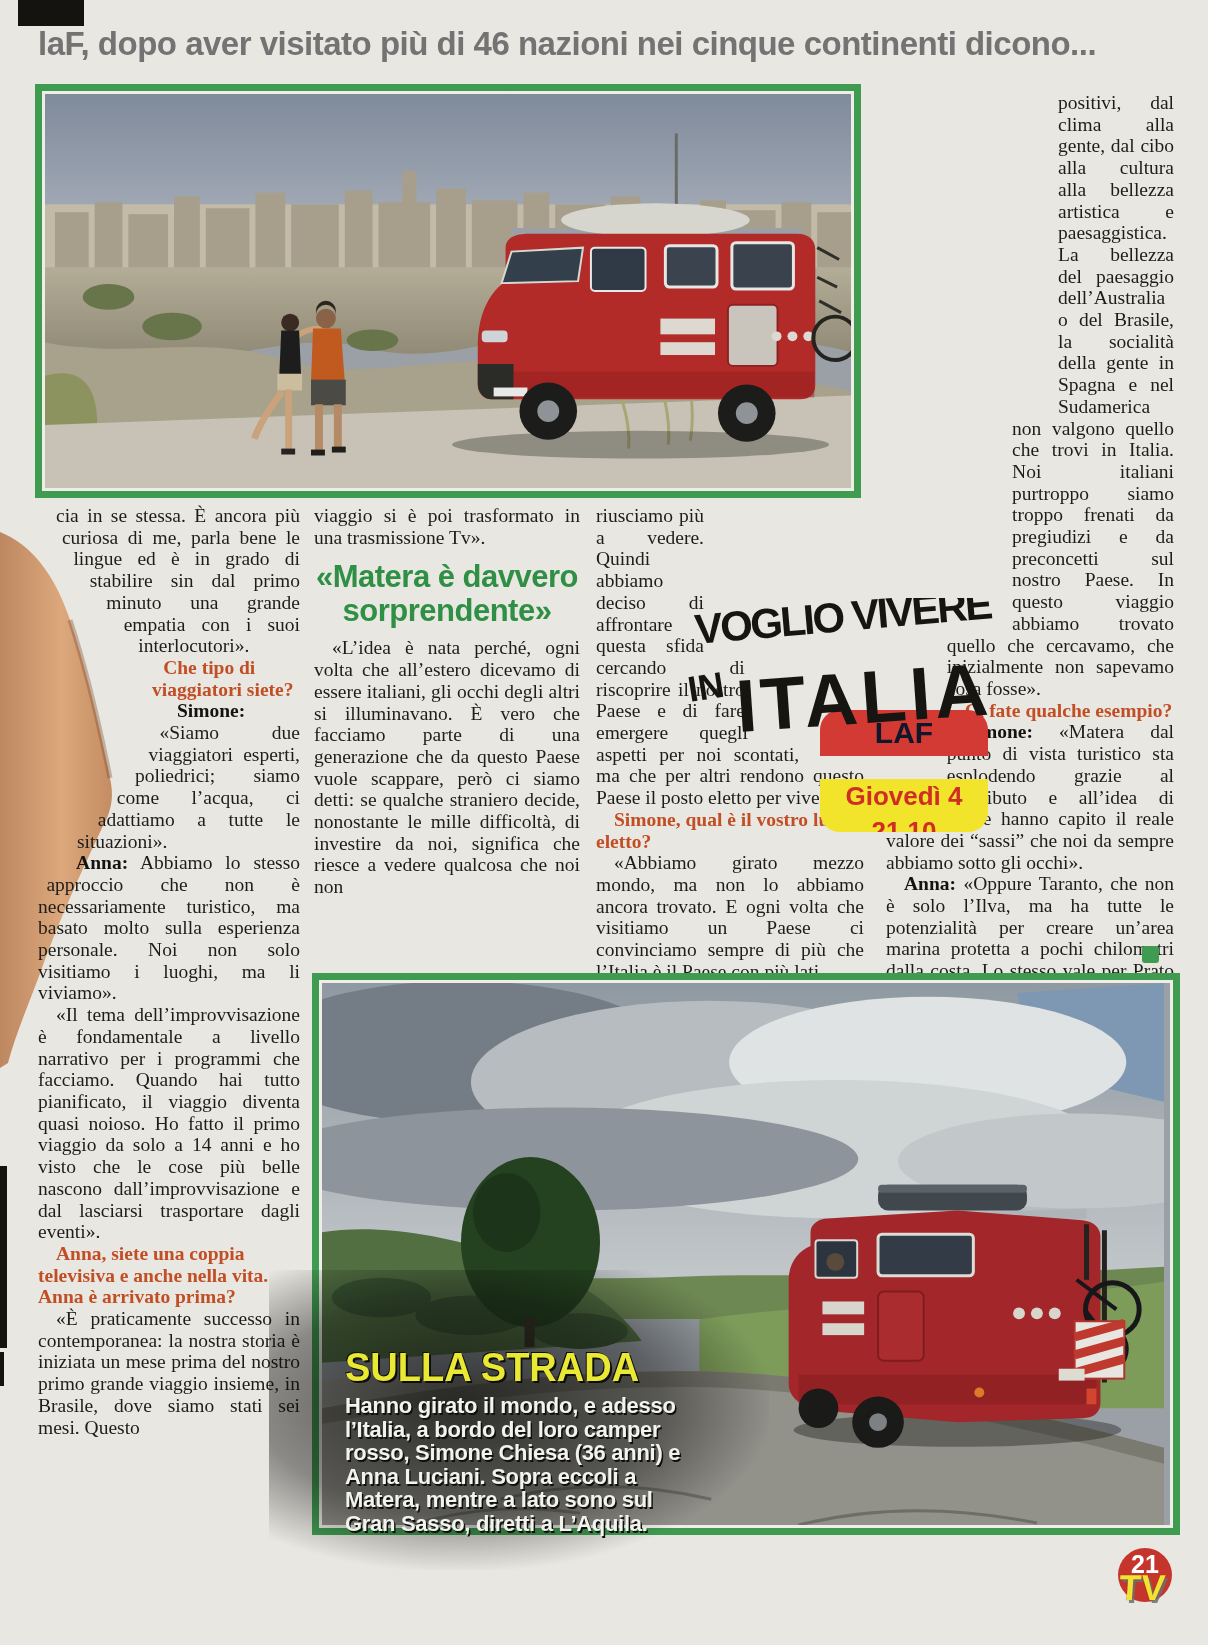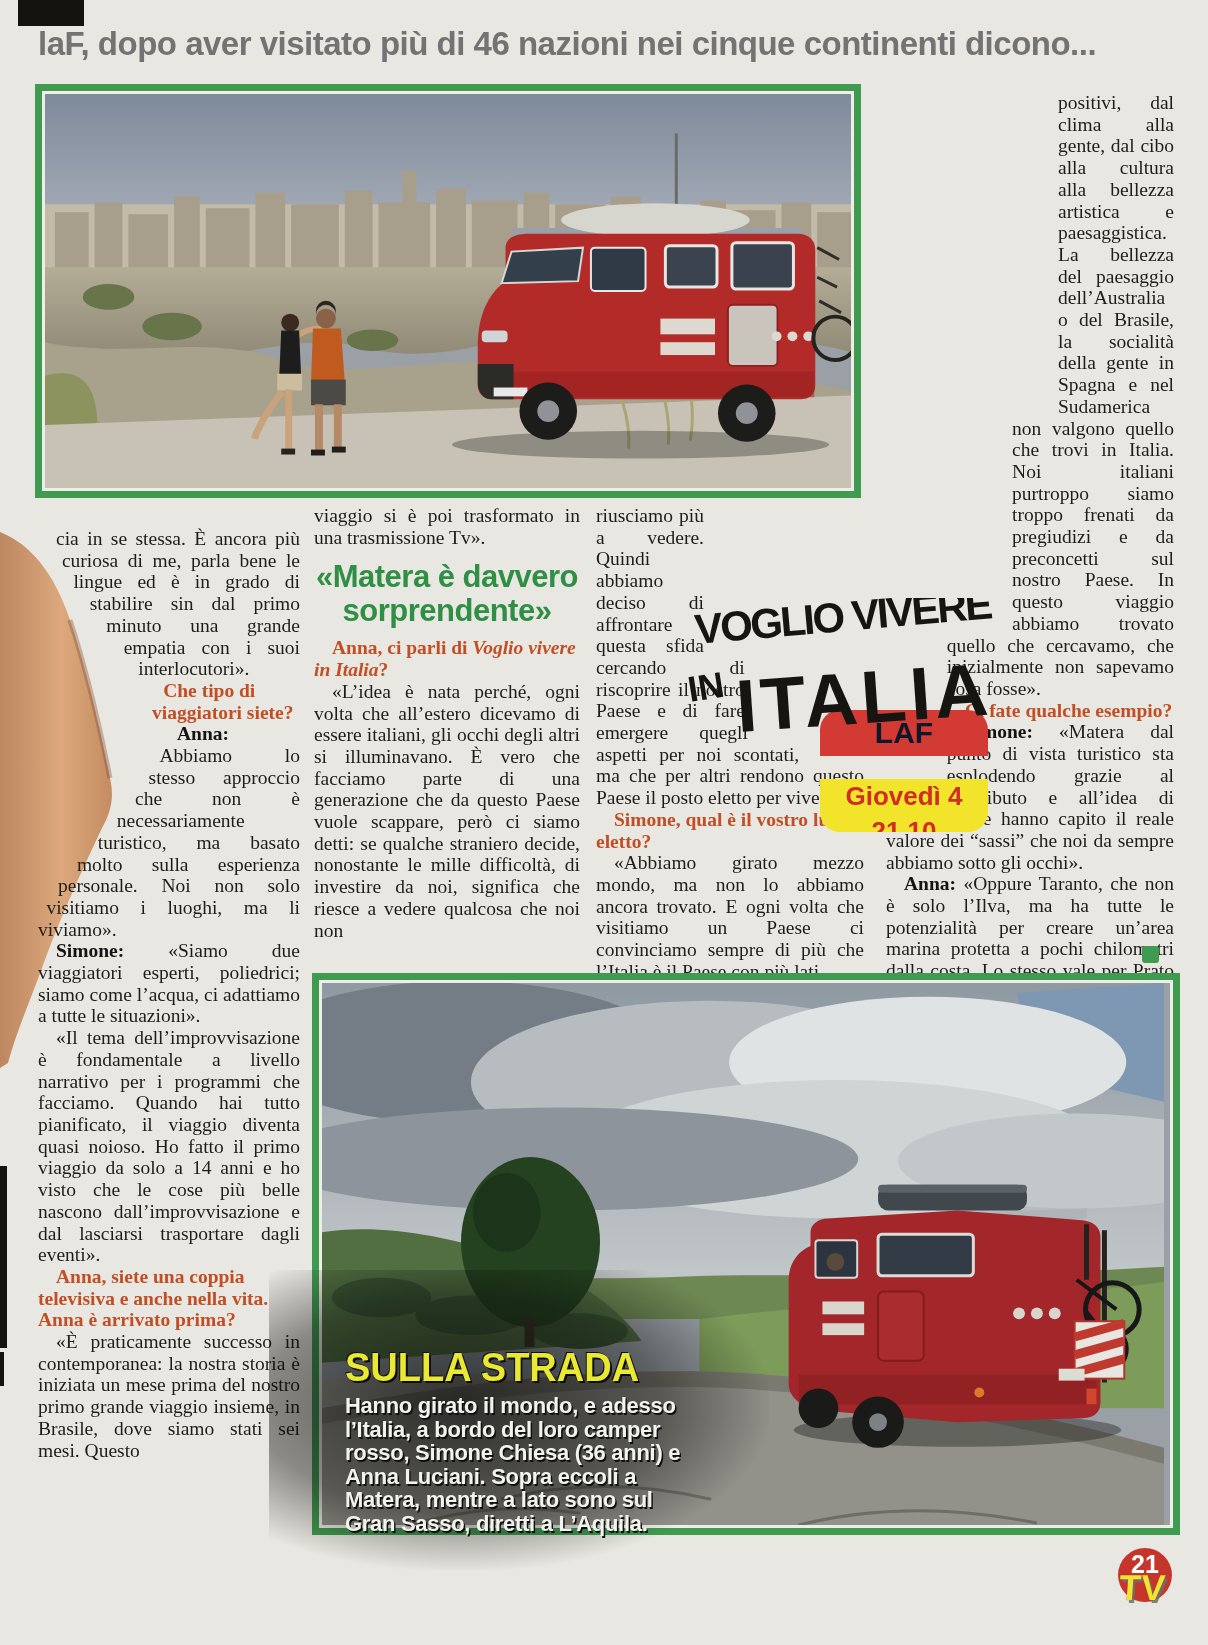--- a/index.html
+++ b/index.html
@@ -16,21 +16,21 @@
   .scene{position:absolute;left:3px;top:3px;}
   
   .col{position:absolute;font-size:19.5px;line-height:21.7px;color:#1e1d1a;text-align:justify;}
   .col p{margin:0;text-indent:18px;}
   .col p.first{text-indent:0;}
   .col p b{color:#141312;}
   .col p.q{font-weight:bold;color:#c14e24;text-align:left;}
   .col p.q i{font-style:italic;}
   .col p.h2{font:bold 31px/34px "Liberation Sans",sans-serif;color:#2f8f45;text-align:center;
             text-indent:0;margin:12px 0 9px 0;letter-spacing:-0.5px;}
-  .col1{left:38px;top:528px;width:262px;height:1040px;}
+  .col1{left:38px;top:505px;width:262px;height:1040px;}
   .col2{left:314px;top:505px;width:266px;height:470px;}
   .col3{left:596px;top:505px;width:268px;height:465px;}
   .col4{left:886px;top:92px;width:288px;height:880px;}
   
   .arm-spacer{float:left;width:150px;height:372px;shape-margin:6px;
     shape-outside:polygon(0 0,4% 0,14% 15%,40% 29%,62% 40%,77% 59%,60% 70%,36% 81%,12% 91%,0 100%);}
   .logo-spacer-r{float:right;width:160px;height:186px;margin-top:110px;shape-margin:4px;
     shape-outside:polygon(0 0,100% 0,100% 86%,62% 86%,62% 72%,28% 72%,28% 47%,0 47%);}
   .logo-spacer-l{float:left;width:172px;height:200px;margin-top:500px;shape-margin:4px;
     shape-outside:polygon(0 0,100% 0,100% 43%,71% 43%,71% 76%,33% 76%,33% 100%,0 100%);}
@@ -179,30 +179,29 @@
       </linearGradient>
     </defs>
     <path d="M0,4 C30,16 54,44 70,92 C86,140 100,200 110,250 C114,268 112,282 102,300 C84,338 60,390 42,440 C30,473 16,505 8,535 L0,540 Z" fill="url(#skin)"></path>
     <path d="M70,92 C86,140 100,200 110,250" stroke="rgba(120,70,40,0.35)" stroke-width="5" fill="none"></path>
   </svg>
 
   <div class="col col1">
     <div class="arm-spacer"></div>
   <p class="body first">cia in se stessa. È ancora più curiosa di me, parla bene le lingue ed è in grado di stabilire sin dal primo minuto una grande empatia con i suoi interlocutori».</p>
       <p class="q">Che tipo di viaggiatori siete?</p>
+      <p class="body"><b>Simone:</b> «Siamo due viaggiatori esperti, poliedrici; siamo come l’acqua, ci adattiamo a tutte le situazioni».</p>
       <p class="body"><b>Anna:</b> Abbiamo lo stesso approccio che non è necessariamente turistico, ma basato molto sulla esperienza personale. Noi non solo visitiamo i luoghi, ma li viviamo».</p>
-      <p class="body"><b>Simone:</b> «Siamo due viaggiatori esperti, poliedrici; siamo come l’acqua, ci adattiamo a tutte le situazioni».</p>
       <p class="body">«Il tema dell’improvvisazione è fondamentale a livello narrativo per i programmi che facciamo. Quando hai tutto pianificato, il viaggio diventa quasi noioso. Ho fatto il primo viaggio da solo a 14 anni e ho visto che le cose più belle nascono dall’improvvisazione e dal lasciarsi trasportare dagli eventi».</p>
       <p class="q">Anna, siete una coppia televisiva e anche nella vita. Anna è arrivato prima?</p>
       <p class="body">«È praticamente successo in contemporanea: la nostra storia è iniziata un mese prima del nostro primo grande viaggio insieme, in Brasile, dove siamo stati sei mesi. Questo</p>
     </div>
   <div class="col col2">
       <p class="body first">viaggio si è poi trasformato in una trasmissione Tv».</p>
       <p class="h2">«Matera è davvero sorprendente»</p>
-      <p class="q">Anna, ci parli di <i>Voglio vivere in Italia</i>?</p>
       <p class="body">«L’idea è nata perché, ogni volta che all’estero dicevamo di essere italiani, gli occhi degli altri si illuminavano. È vero che facciamo parte di una generazione che da questo Paese vuole scappare, però ci siamo detti: se qualche straniero decide, nonostante le mille difficoltà, di investire da noi, significa che riesce a vedere qualcosa che noi non</p>
     </div>
   <div class="col col3">
     <div class="logo-spacer-r"></div>
   <p class="body first">riusciamo più a vedere. Quindi abbiamo deciso di affrontare questa sfida cercando di riscoprire il nostro Paese e di fare emergere quegli aspetti per noi scontati, ma che per altri rendono questo Paese il posto eletto per vivere».</p>
       <p class="q">Simone, qual è il vostro luogo eletto?</p>
       <p class="body">«Abbiamo girato mezzo mondo, ma non lo abbiamo ancora trovato. E ogni volta che visitiamo un Paese ci convinciamo sempre di più che l’Italia è il Paese con più lati</p>
     </div>
   <div class="col col4">
     <div class="logo-spacer-l"></div>

